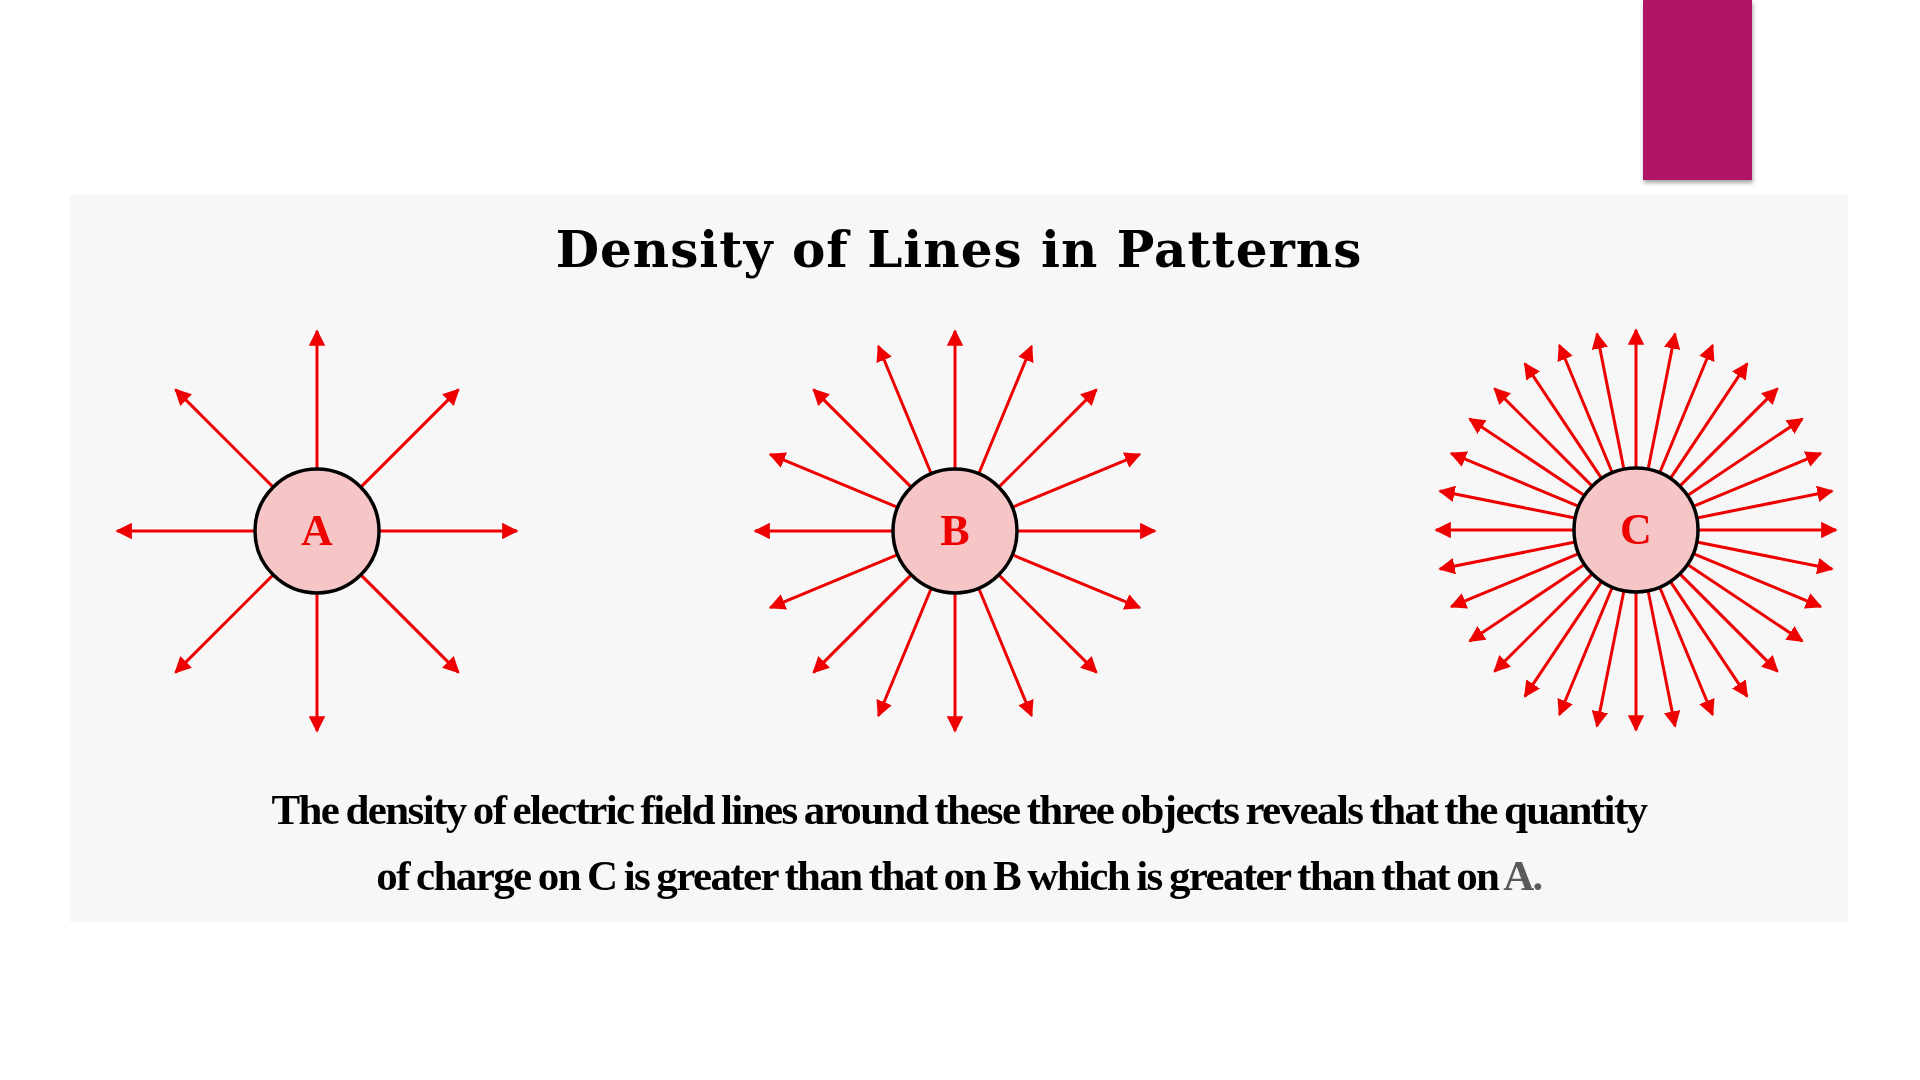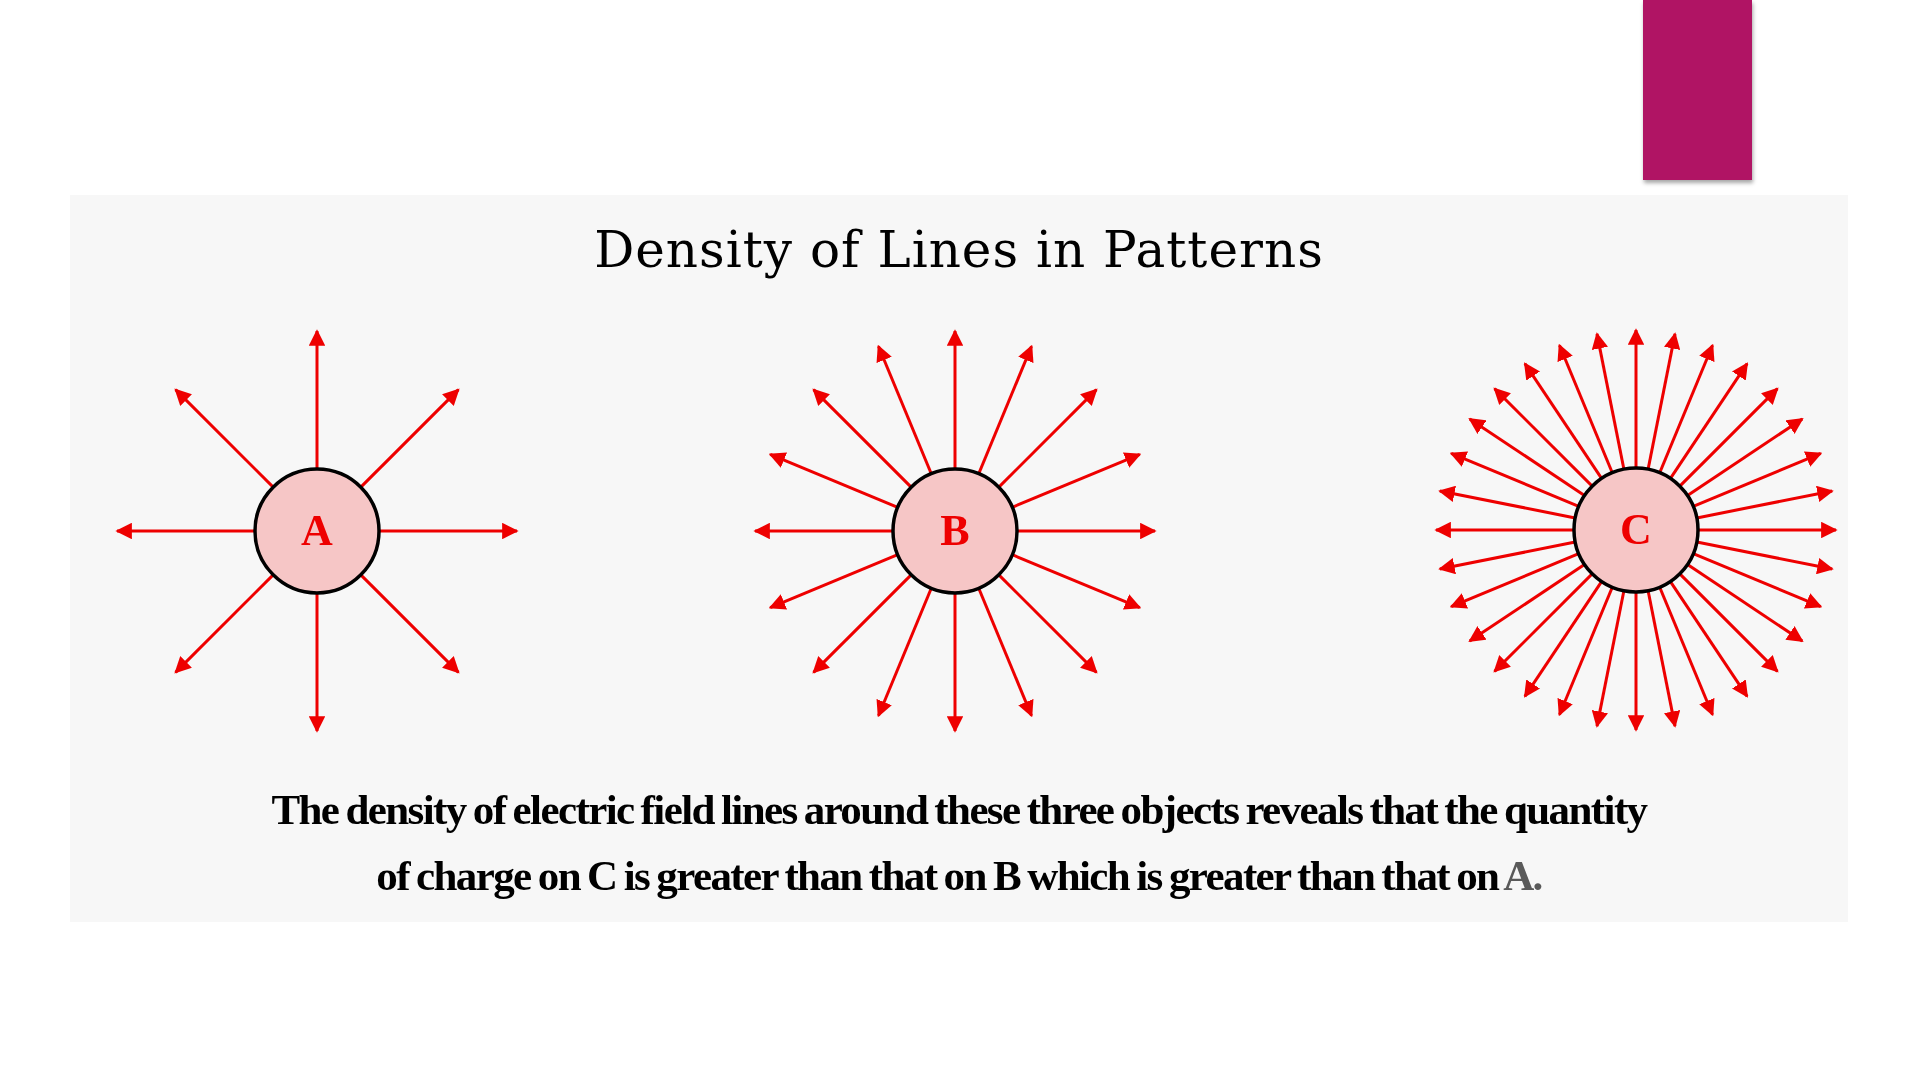--- a/index.html
+++ b/index.html
@@ -10,21 +10,21 @@
   .accent-bar {
     position:absolute; left:1643px; top:0; width:109px; height:180px;
     box-shadow: 1px 3px 4px rgba(0,0,0,0.35);
   }
   .panel {
     position:absolute; left:70px; top:195px; width:1778px; height:727px;
     background:#f7f7f7;
   }
   .title {
     position:absolute; left:0; width:100%; top:0px; text-align:center;
-    font-family:"DejaVu Serif", serif; font-weight:normal; font-size:50px;
+    font-family:"DejaVu Serif", serif; font-weight:bold; font-size:50px;
     color:#000; letter-spacing:1px; line-height:110px;
   }
   .diagram-svg { position:absolute; left:0; top:0; }
   .caption {
     position:absolute; left:0; width:100%; text-align:center;
     font-family:"Liberation Serif", serif; font-weight:bold; color:#000;
     font-size:43px; letter-spacing:-1.6px; word-spacing:-2px; white-space:nowrap;
   }
   .caption.l1 { top:590px; }
   .caption.l2 { top:656px; }

